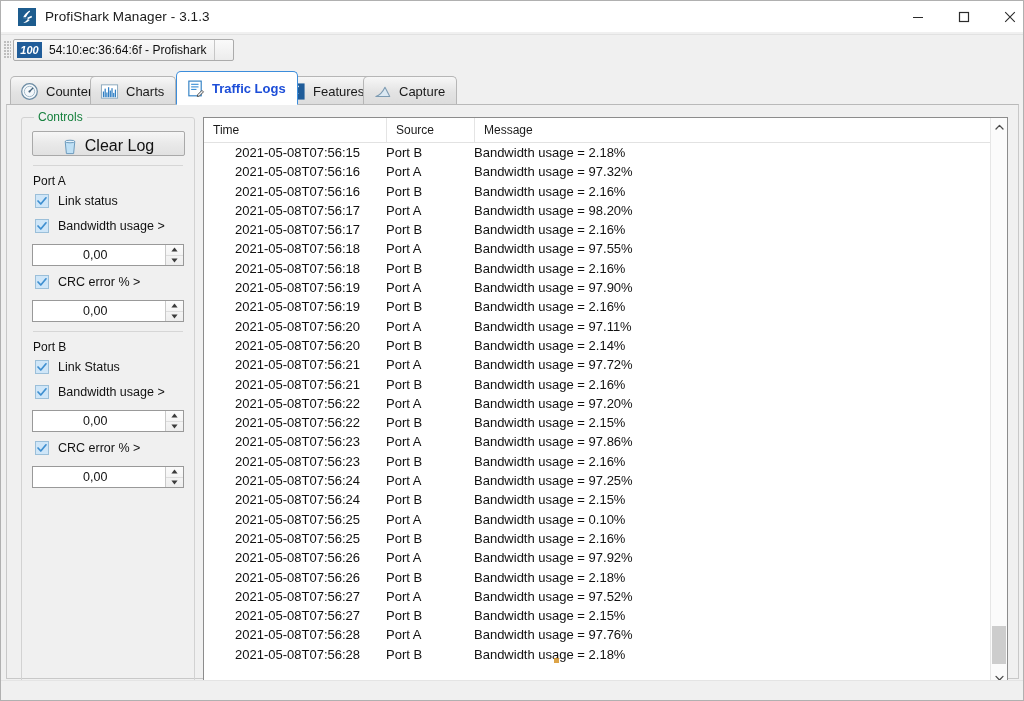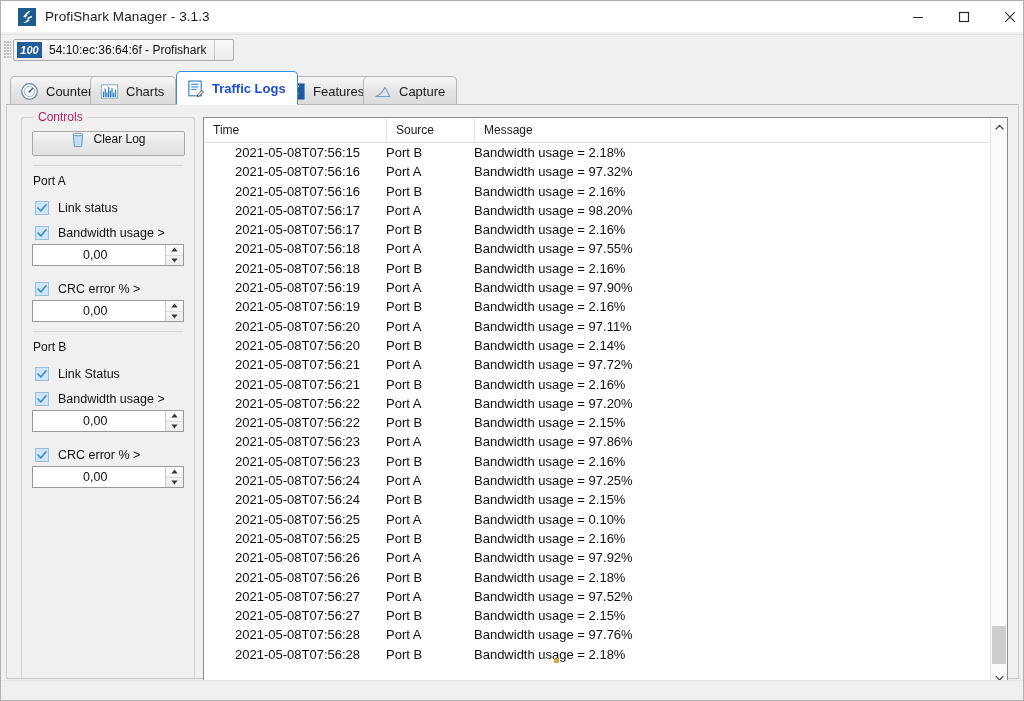--- a/index.html
+++ b/index.html
@@ -184,55 +184,55 @@
     border: 1px solid #d2d2d2;
     border-radius: 3px;
     box-sizing: border-box;
   }
   .groupbox-title {
     position: absolute;
     left: 12px; top: -8px;
     background: #f0f0f0;
     padding: 0 4px;
     font-size: 12px;
-    color: #be185d;
+    color: #15803d;
   }
   .ctrl-inner {
     position: absolute;
     left: 10px; top: 13px;
     width: 153px;
   }
   .clearlog-btn {
     width: 153px;
     height: 25px;
     background: linear-gradient(180deg, #f6f6f6 0%, #e9e9e9 50%, #e1e1e1 100%);
     border: 1px solid #a9a9a9;
     border-radius: 2px;
     display: flex;
-    align-items: flex-start;
+    align-items: flex-end;
     justify-content: center;
     box-sizing: border-box;
-    font-size: 12px;
+    font-size: 16px;
     color: #111;
   }
   .clearlog-btn .bin-ico { margin-right: 8px; display: block; }
   .hr {
     width: 150px;
     height: 1px;
     background: #d6d6d6;
     margin: 9px 0 8px 1px;
   }
   .port-title {
     font-size: 12px;
     color: #101010;
     margin: 0 0 6px 1px;
   }
   .cb-row {
     display: flex;
-    align-items: flex-end;
+    align-items: flex-start;
     height: 21px;
     margin-bottom: 4px;
   }
   .cb {
     width: 14px; height: 14px;
     background: #cfe6f8;
     border: 1px solid #9bbfd9;
     box-sizing: border-box;
     margin: 0 9px 0 3px;
     position: relative;

